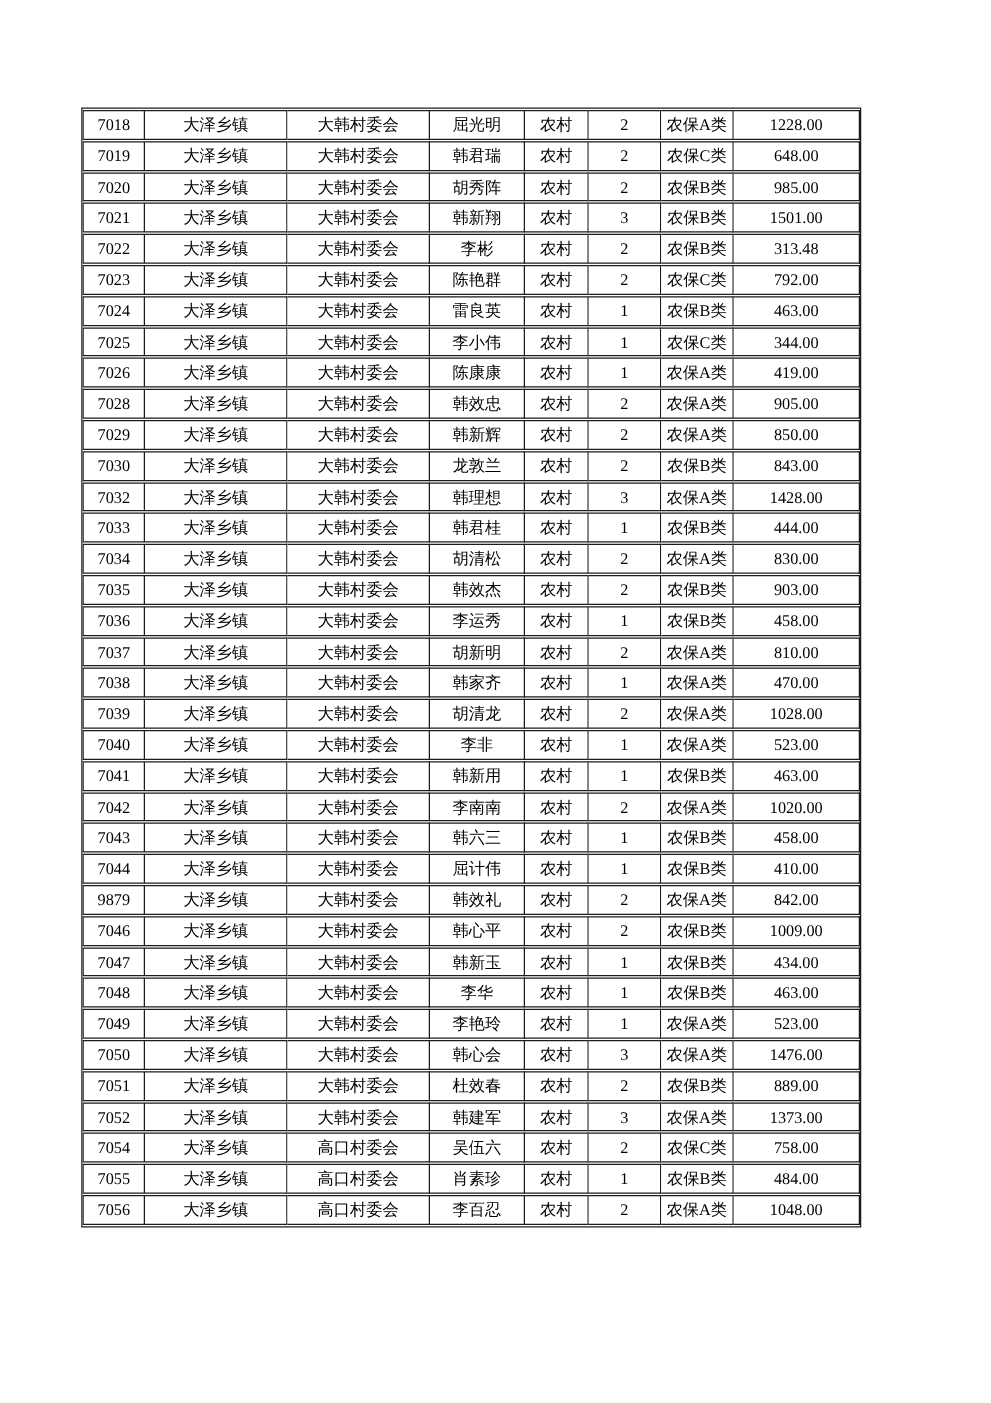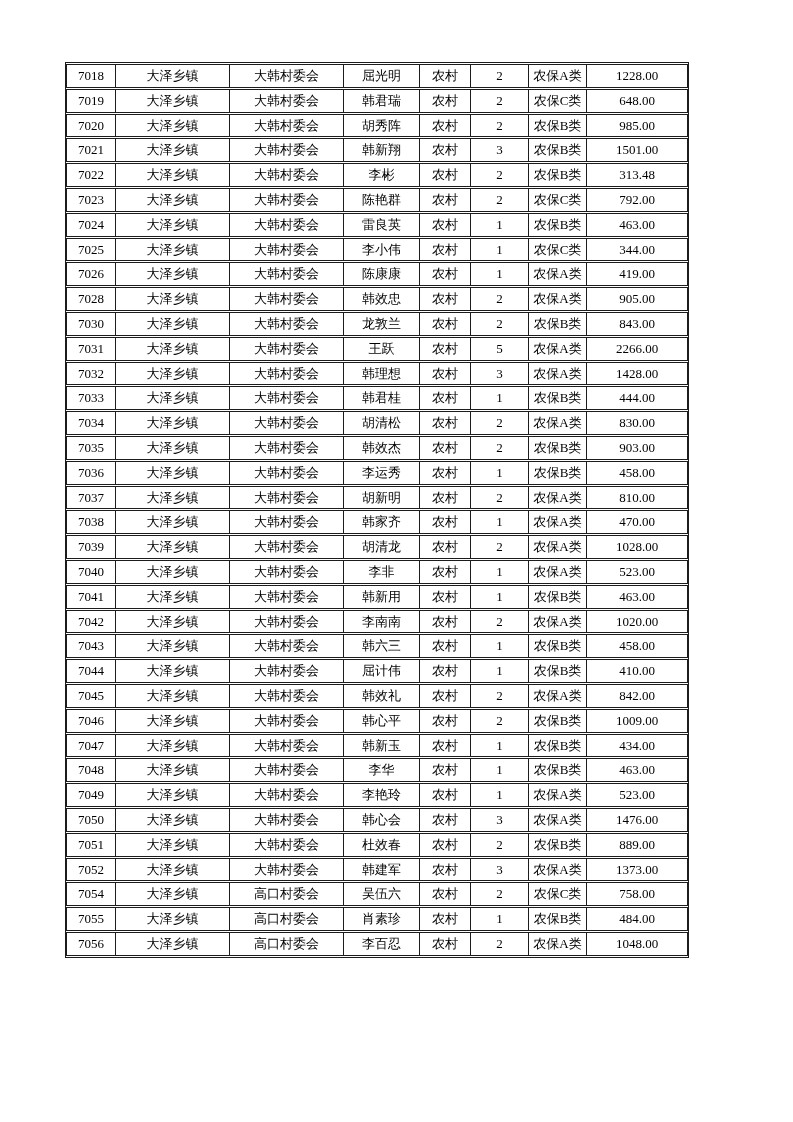--- a/index.html
+++ b/index.html
@@ -10,21 +10,21 @@
     width: 793px;
     height: 1122px;
     background: #ffffff;
     position: relative;
     font-family: "Liberation Serif", "DejaVu Serif", serif;
     color: #000000;
   }
   .table-wrap {
     position: absolute;
     left: 65px;
-    top: 62px;
+    top: 86px;
     border: 1px solid #1c1c1c;
   }
   table.roster {
     border-collapse: separate;
     border-spacing: 0 1px;
     table-layout: fixed;
   }
   table.roster td {
     border-top: 1px solid #1c1c1c;
     border-bottom: 1px solid #1c1c1c;
@@ -162,40 +162,40 @@
         <td>7028</td>
         <td>大泽乡镇</td>
         <td>大韩村委会</td>
         <td>韩效忠</td>
         <td>农村</td>
         <td>2</td>
         <td>农保A类</td>
         <td>905.00</td>
       </tr>
         <tr class="">
+        <td>7029</td>
+        <td>大泽乡镇</td>
+        <td>大韩村委会</td>
+        <td>韩新辉</td>
+        <td>农村</td>
+        <td>2</td>
+        <td>农保A类</td>
+        <td>850.00</td>
+      </tr>
+        <tr class="">
         <td>7030</td>
         <td>大泽乡镇</td>
         <td>大韩村委会</td>
         <td>龙敦兰</td>
         <td>农村</td>
         <td>2</td>
         <td>农保B类</td>
         <td>843.00</td>
       </tr>
         <tr class="">
-        <td>7031</td>
-        <td>大泽乡镇</td>
-        <td>大韩村委会</td>
-        <td>王跃</td>
-        <td>农村</td>
-        <td>5</td>
-        <td>农保A类</td>
-        <td>2266.00</td>
-      </tr>
-        <tr class="">
         <td>7032</td>
         <td>大泽乡镇</td>
         <td>大韩村委会</td>
         <td>韩理想</td>
         <td>农村</td>
         <td>3</td>
         <td>农保A类</td>
         <td>1428.00</td>
       </tr>
         <tr class="">
@@ -312,21 +312,21 @@
         <td>7044</td>
         <td>大泽乡镇</td>
         <td>大韩村委会</td>
         <td>屈计伟</td>
         <td>农村</td>
         <td>1</td>
         <td>农保B类</td>
         <td>410.00</td>
       </tr>
         <tr class="">
-        <td>7045</td>
+        <td>9879</td>
         <td>大泽乡镇</td>
         <td>大韩村委会</td>
         <td>韩效礼</td>
         <td>农村</td>
         <td>2</td>
         <td>农保A类</td>
         <td>842.00</td>
       </tr>
         <tr class="">
         <td>7046</td>

